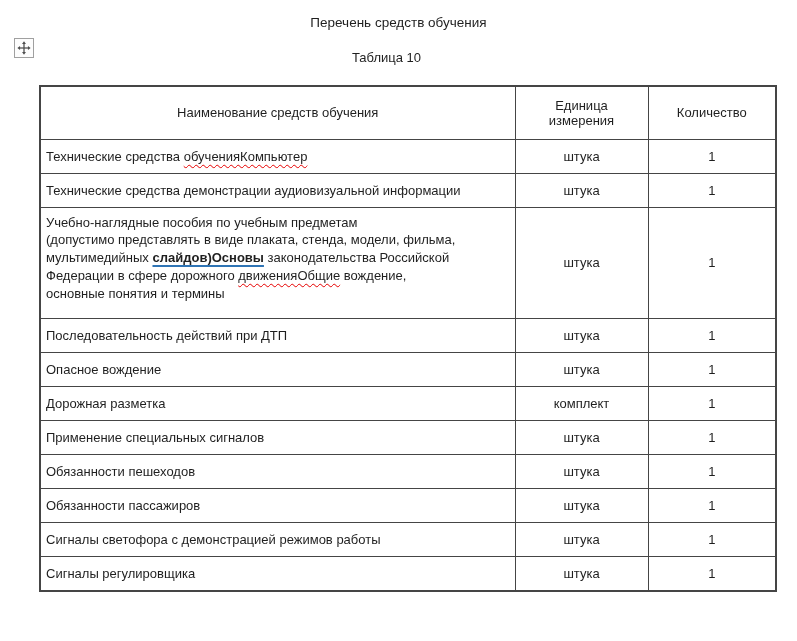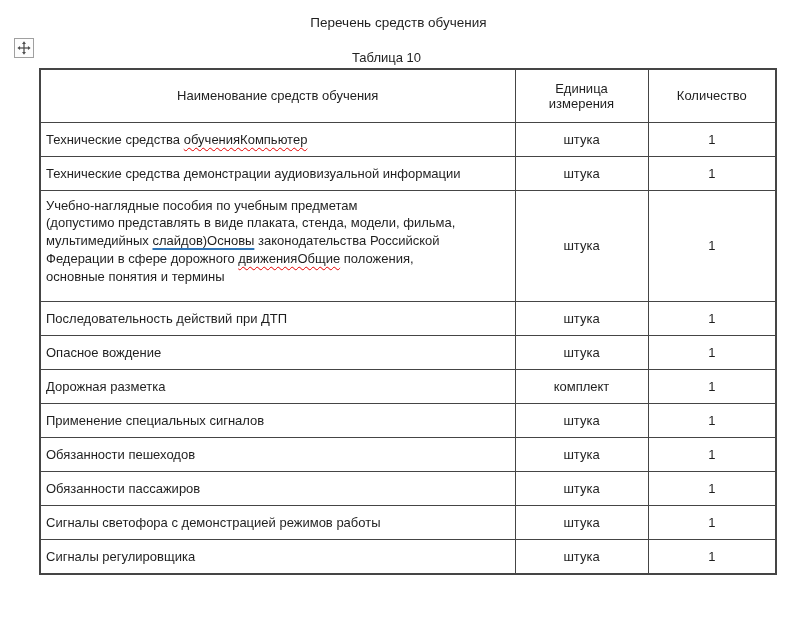--- a/index.html
+++ b/index.html
@@ -38,21 +38,21 @@
   .caption{
     margin-top:20px;
     text-align:center;
     padding-right:24px;
     font-size:13px;
   }
   table.aids-table{
     border-collapse:collapse;
     table-layout:fixed;
     margin-left:39px;
-    margin-top:3px;
+    margin-top:20px;
     width:736px;
     border:2px solid var(--border);
   }
   .aids-table col.c1{width:475px;}
   .aids-table col.c2{width:133px;}
   .aids-table col.c3{width:128px;}
   .aids-table th,.aids-table td{
     border:1px solid var(--border);
     font-weight:normal;
     font-size:13px;
@@ -90,20 +90,21 @@
     text-underline-offset:3px;
     text-decoration-skip-ink:none;
   }
   .mark-grammar{
     text-decoration-line:underline;
     text-decoration-style:solid;
     text-decoration-color:var(--grammar);
     text-decoration-thickness:1.5px;
     text-underline-offset:2.5px;
     text-decoration-skip-ink:none;
+    font-weight:bold;
   }
 </style>
 </head>
 <body>
 
 <div class="doc">
 
   <div class="doc-title">Перечень средств обучения</div>
 
   <div class="move-handle">
@@ -147,21 +148,21 @@
             <div><span>Технические средства демонстрации аудиовизуальной информации</span></div>
           </td>
           <td class="unit-cell">штука</td>
           <td class="qty-cell">1</td>
         </tr>
         <tr class="row tall">
           <td class="name-cell">
             <div class="center-line"><span>Учебно-наглядные пособия по учебным предметам</span></div>
             <div><span>(допустимо представлять в виде плаката, стенда, модели, фильма,</span></div>
             <div><span>мультимедийных </span><span class="mark-grammar">слайдов)Основы</span><span> законодательства Российской</span></div>
-            <div><span>Федерации в сфере дорожного </span><span class="mark-spell">движенияОбщие</span><span> положения,</span></div>
+            <div><span>Федерации в сфере дорожного </span><span class="mark-spell">движенияОбщие</span><span> вождение,</span></div>
             <div><span>основные понятия и термины</span></div>
           </td>
           <td class="unit-cell">штука</td>
           <td class="qty-cell">1</td>
         </tr>
         <tr class="row">
           <td class="name-cell">
             <div><span>Последовательность действий при ДТП</span></div>
           </td>
           <td class="unit-cell">штука</td>

